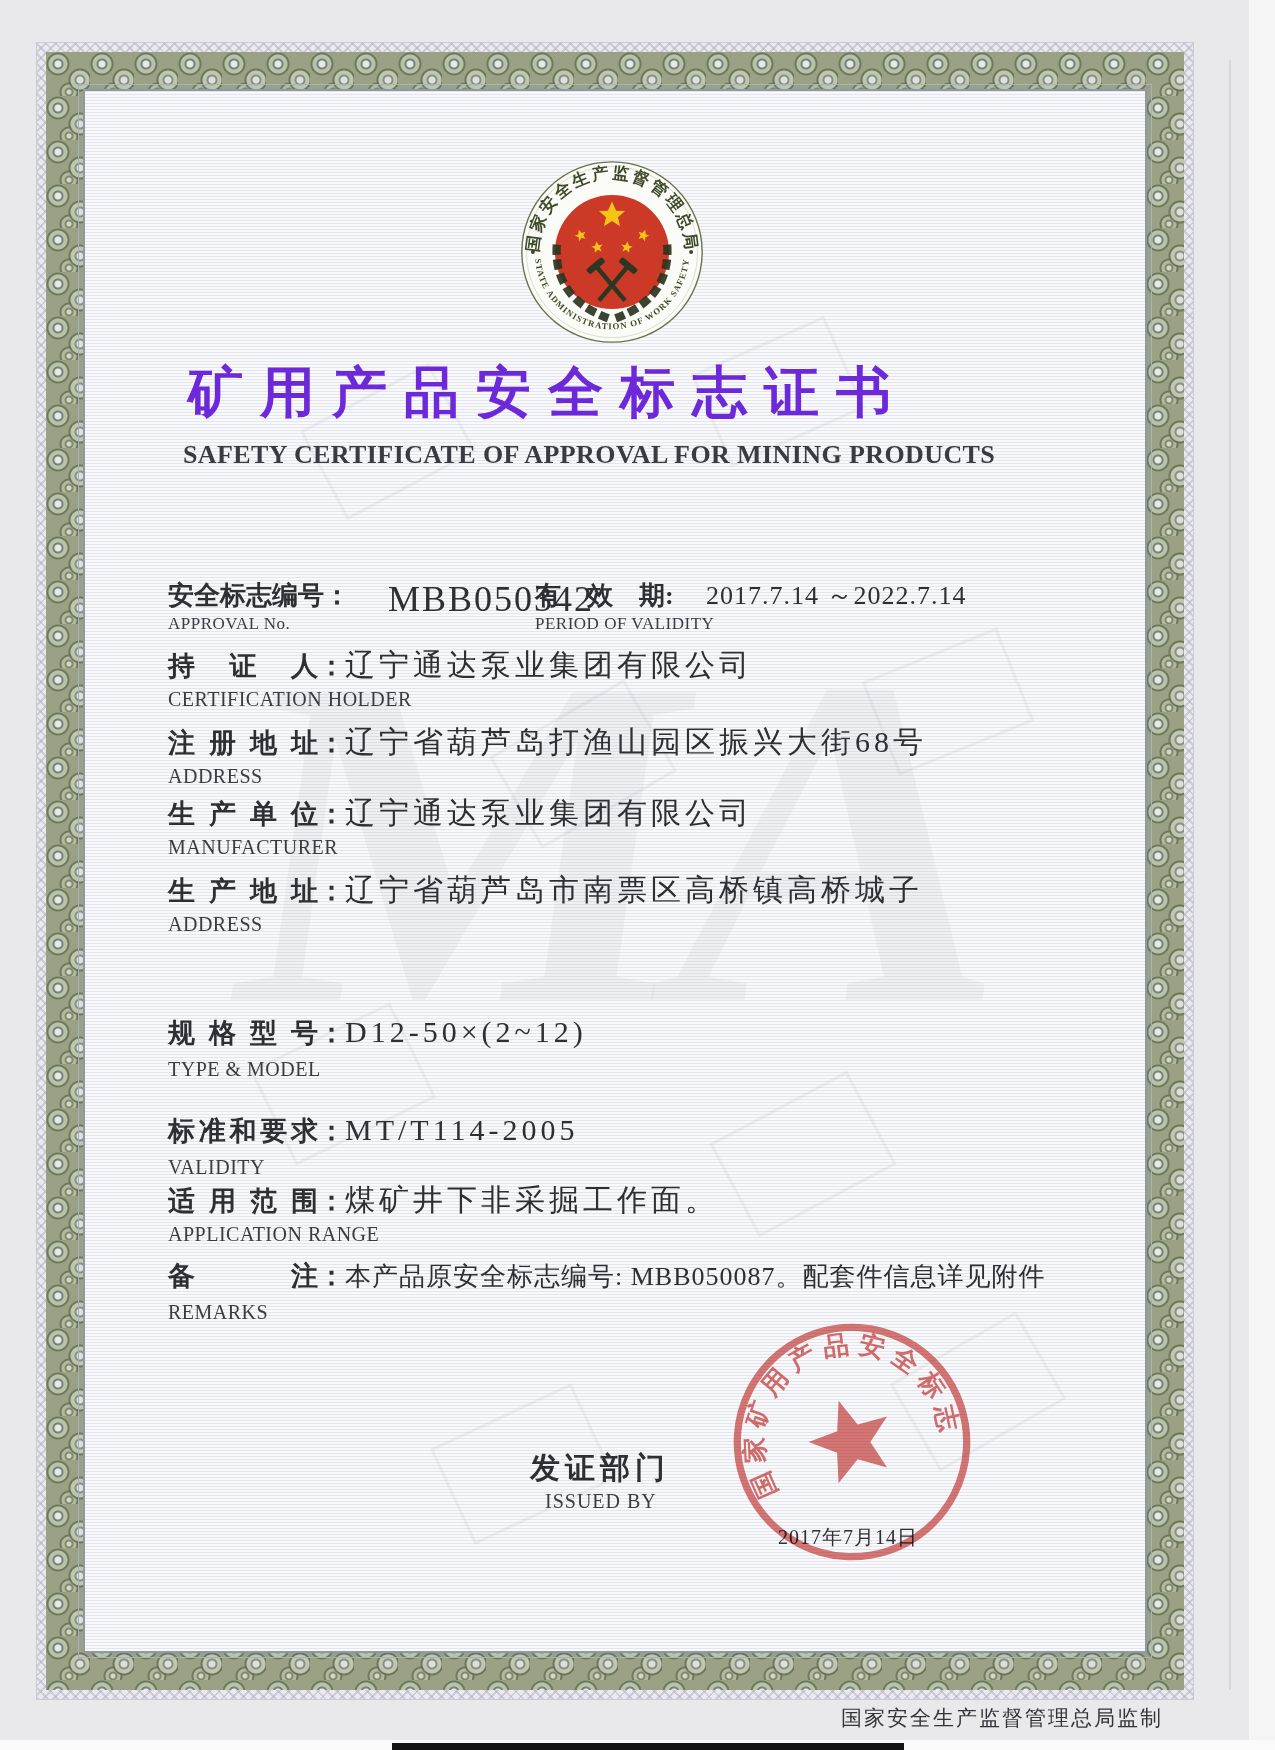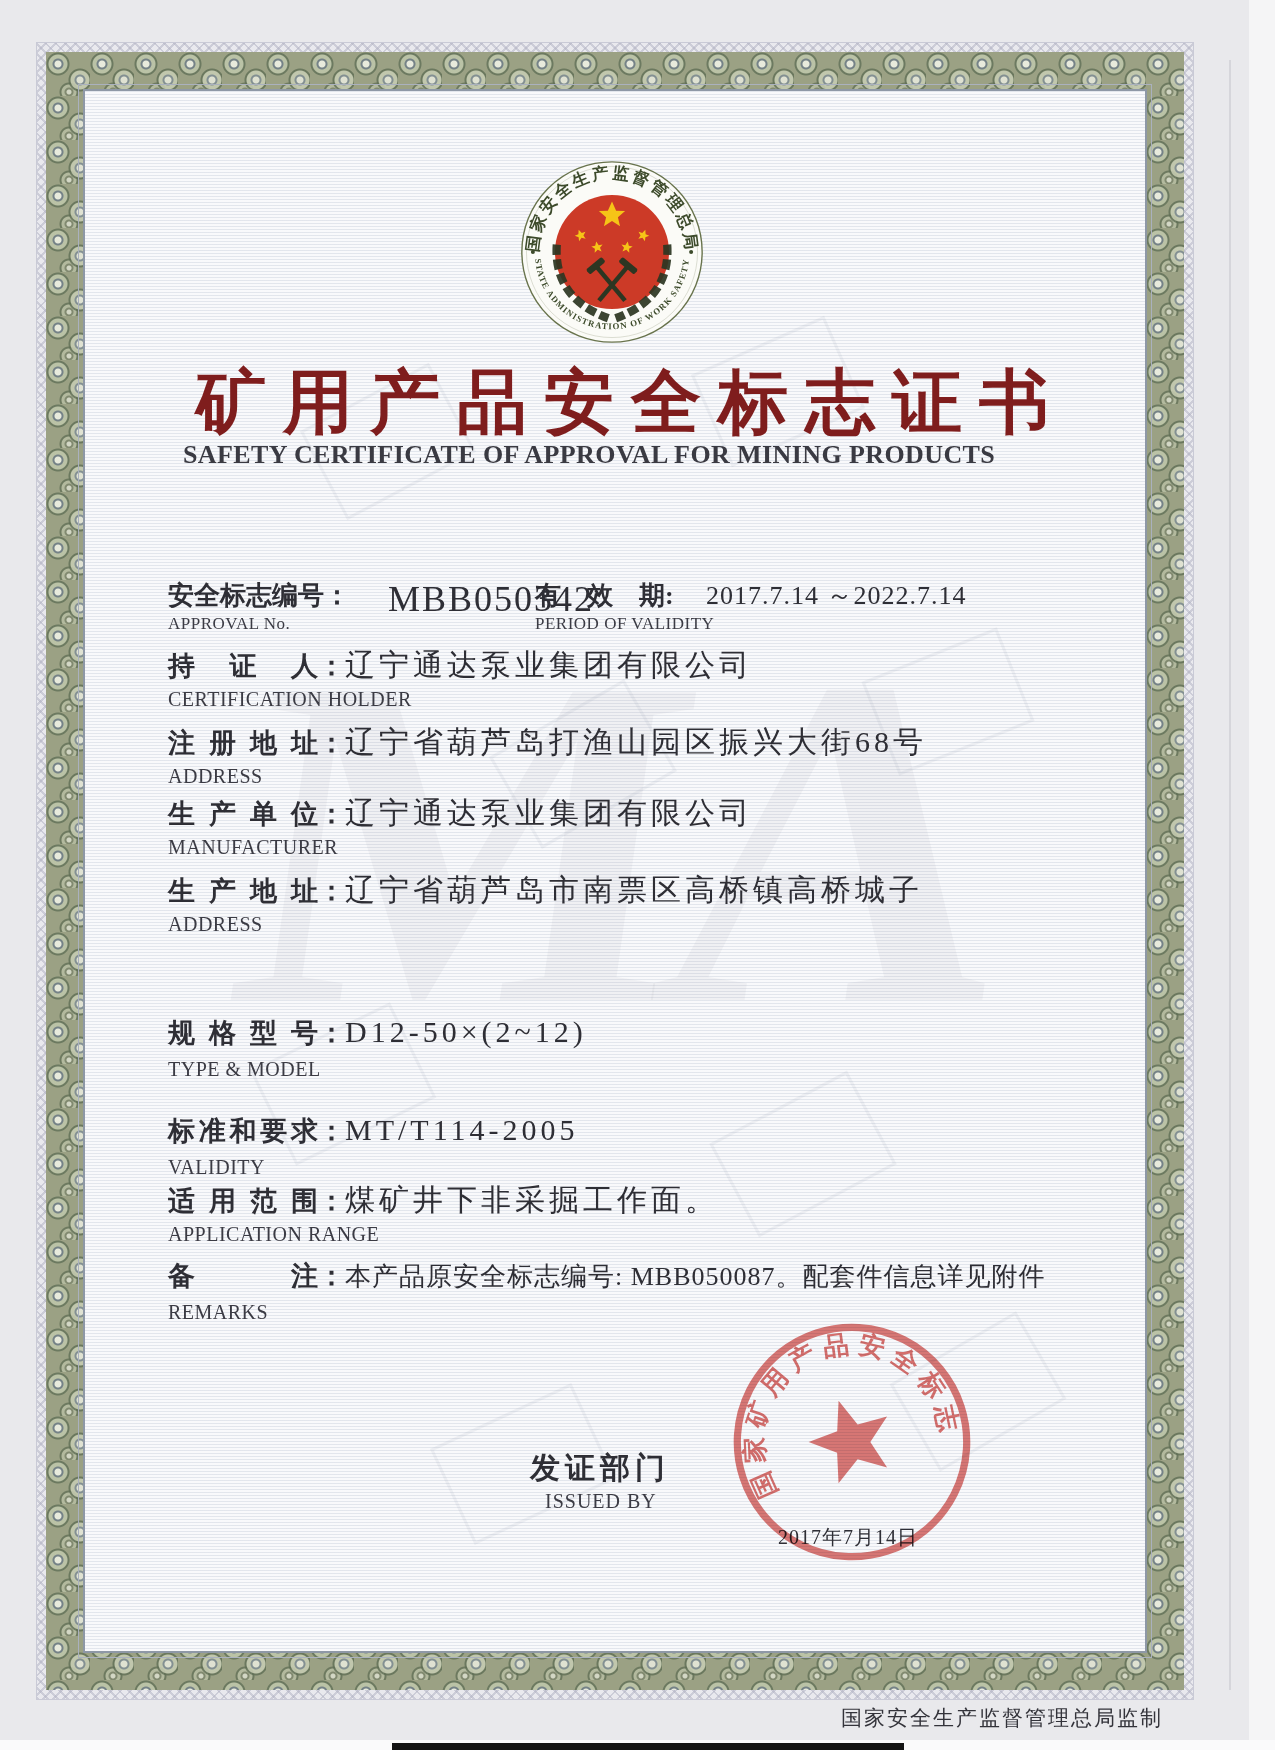--- a/index.html
+++ b/index.html
@@ -43,21 +43,21 @@
     font-family:"Liberation Serif",serif;user-select:none;
   }
   .wm-diamond{position:absolute;border:3px solid rgba(140,150,168,.10);}
 
   .content{position:absolute;inset:0;}
 
   
   .emblem{position:absolute;left:520px;top:160px;width:184px;height:184px;}
 
   
-  .title-zh{position:absolute;left:196px;top:356px;font-size:70px;font-weight:bold;letter-spacing:17px;color:#7f1d1d;white-space:nowrap;}
+  .title-zh{position:absolute;left:188px;top:356px;font-size:55px;font-weight:bold;letter-spacing:17px;color:#6d28d9;white-space:nowrap;}
   .title-en{position:absolute;left:183px;top:440px;font-size:26px;font-weight:bold;letter-spacing:.4px;color:#3a3a42;white-space:nowrap;}
 
   
   .a-label{position:absolute;left:168px;top:578px;font-size:26px;font-weight:600;white-space:nowrap;}
   .a-num{position:absolute;left:344px;top:578px;font-size:36px;letter-spacing:2px;white-space:nowrap;margin-left:44px;}
   .a-en{position:absolute;left:168px;top:614px;font-size:17px;letter-spacing:.5px;color:#3b3b44;}
   .v-label{position:absolute;left:535px;top:578px;font-size:26px;font-weight:600;white-space:nowrap;}
   .v-en{position:absolute;left:535px;top:614px;font-size:17px;letter-spacing:.5px;color:#3b3b44;}
   .v-value{position:absolute;left:706px;top:578px;font-size:26px;letter-spacing:1px;white-space:nowrap;}
 

